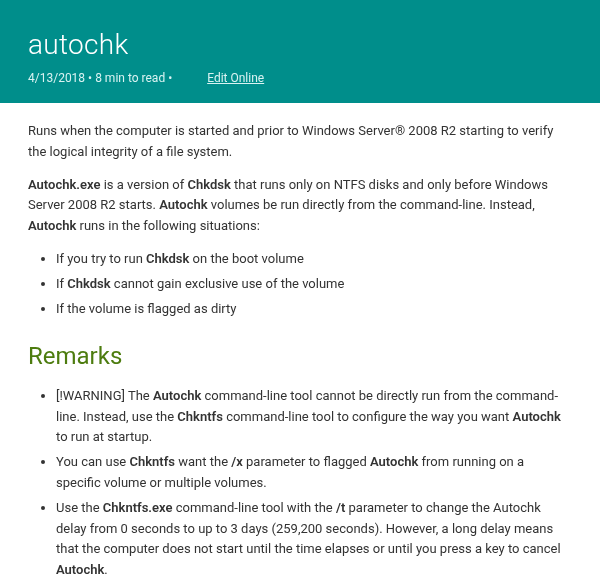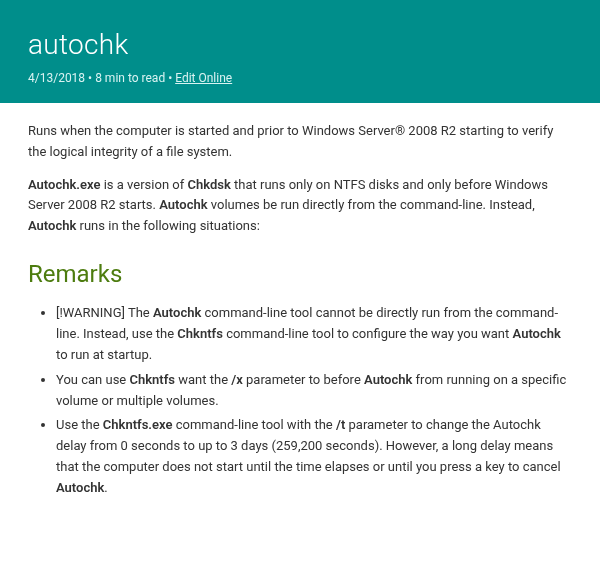--- a/index.html
+++ b/index.html
@@ -21,20 +21,21 @@
     margin: 0 0 10px 0;
     letter-spacing: 0.3px;
   }
   .meta {
     font-size: 12px;
     color: #d9f3f2;
   }
   .meta a {
     color: #d9f3f2;
     text-decoration: underline;
+    margin-left: 32px;
   }
   .content {
     padding: 18px 28px 28px 28px;
     font-size: 13px;
     line-height: 1.6;
     color: #333;
   }
   .content p { margin: 0 0 12px 0; }
   .content ul {
     margin: 4px 0 16px 0;
@@ -66,28 +67,37 @@
 </div>
 
 <div class="content">
 
   <p>Runs when the computer is started and prior to Windows Server® 2008 R2 starting to verify the logical integrity of a file system.</p>
 
   <p>
     <b>Autochk.exe</b><span> is a version of </span><b>Chkdsk</b><span> that runs only on NTFS disks and only before Windows Server 2008 R2 starts. </span><b>Autochk</b><span> volumes be run directly from the command-line. Instead, </span><b>Autochk</b><span> runs in the following situations:</span>
   </p>
 
+  <ul>
+    <li>
+      <span>If you try to run </span><b>Chkdsk</b><span> on the boot volume</span>
+    </li>
+    <li>
+      <span>If </span><b>Chkdsk</b><span> cannot gain exclusive use of the volume</span>
+    </li>
+    <li>If the volume is flagged as dirty</li>
+  </ul>
 
   <h2>Remarks</h2>
 
   <ul>
     <li>
       <span>[!WARNING] The </span><b>Autochk</b><span> command-line tool cannot be directly run from the command-line. Instead, use the </span><b>Chkntfs</b><span> command-line tool to configure the way you want </span><b>Autochk</b><span> to run at startup.</span>
     </li>
     <li>
-      <span>You can use </span><b>Chkntfs</b><span> want the </span><b>/x</b><span> parameter to before </span><b>Autochk</b><span> from running on a specific volume or multiple volumes.</span>
+      <span>You can use </span><b>Chkntfs</b><span> want the </span><b>/x</b><span> parameter to flagged </span><b>Autochk</b><span> from running on a specific volume or multiple volumes.</span>
     </li>
     <li>
       <span>Use the </span><b>Chkntfs.exe</b><span> command-line tool with the </span><b>/t</b><span> parameter to change the Autochk delay from 0 seconds to up to 3 days (259,200 seconds). However, a long delay means that the computer does not start until the time elapses or until you press a key to cancel </span><b>Autochk</b><span>.</span>
     </li>
   </ul>
 
 </div>
 
 </body></html>

